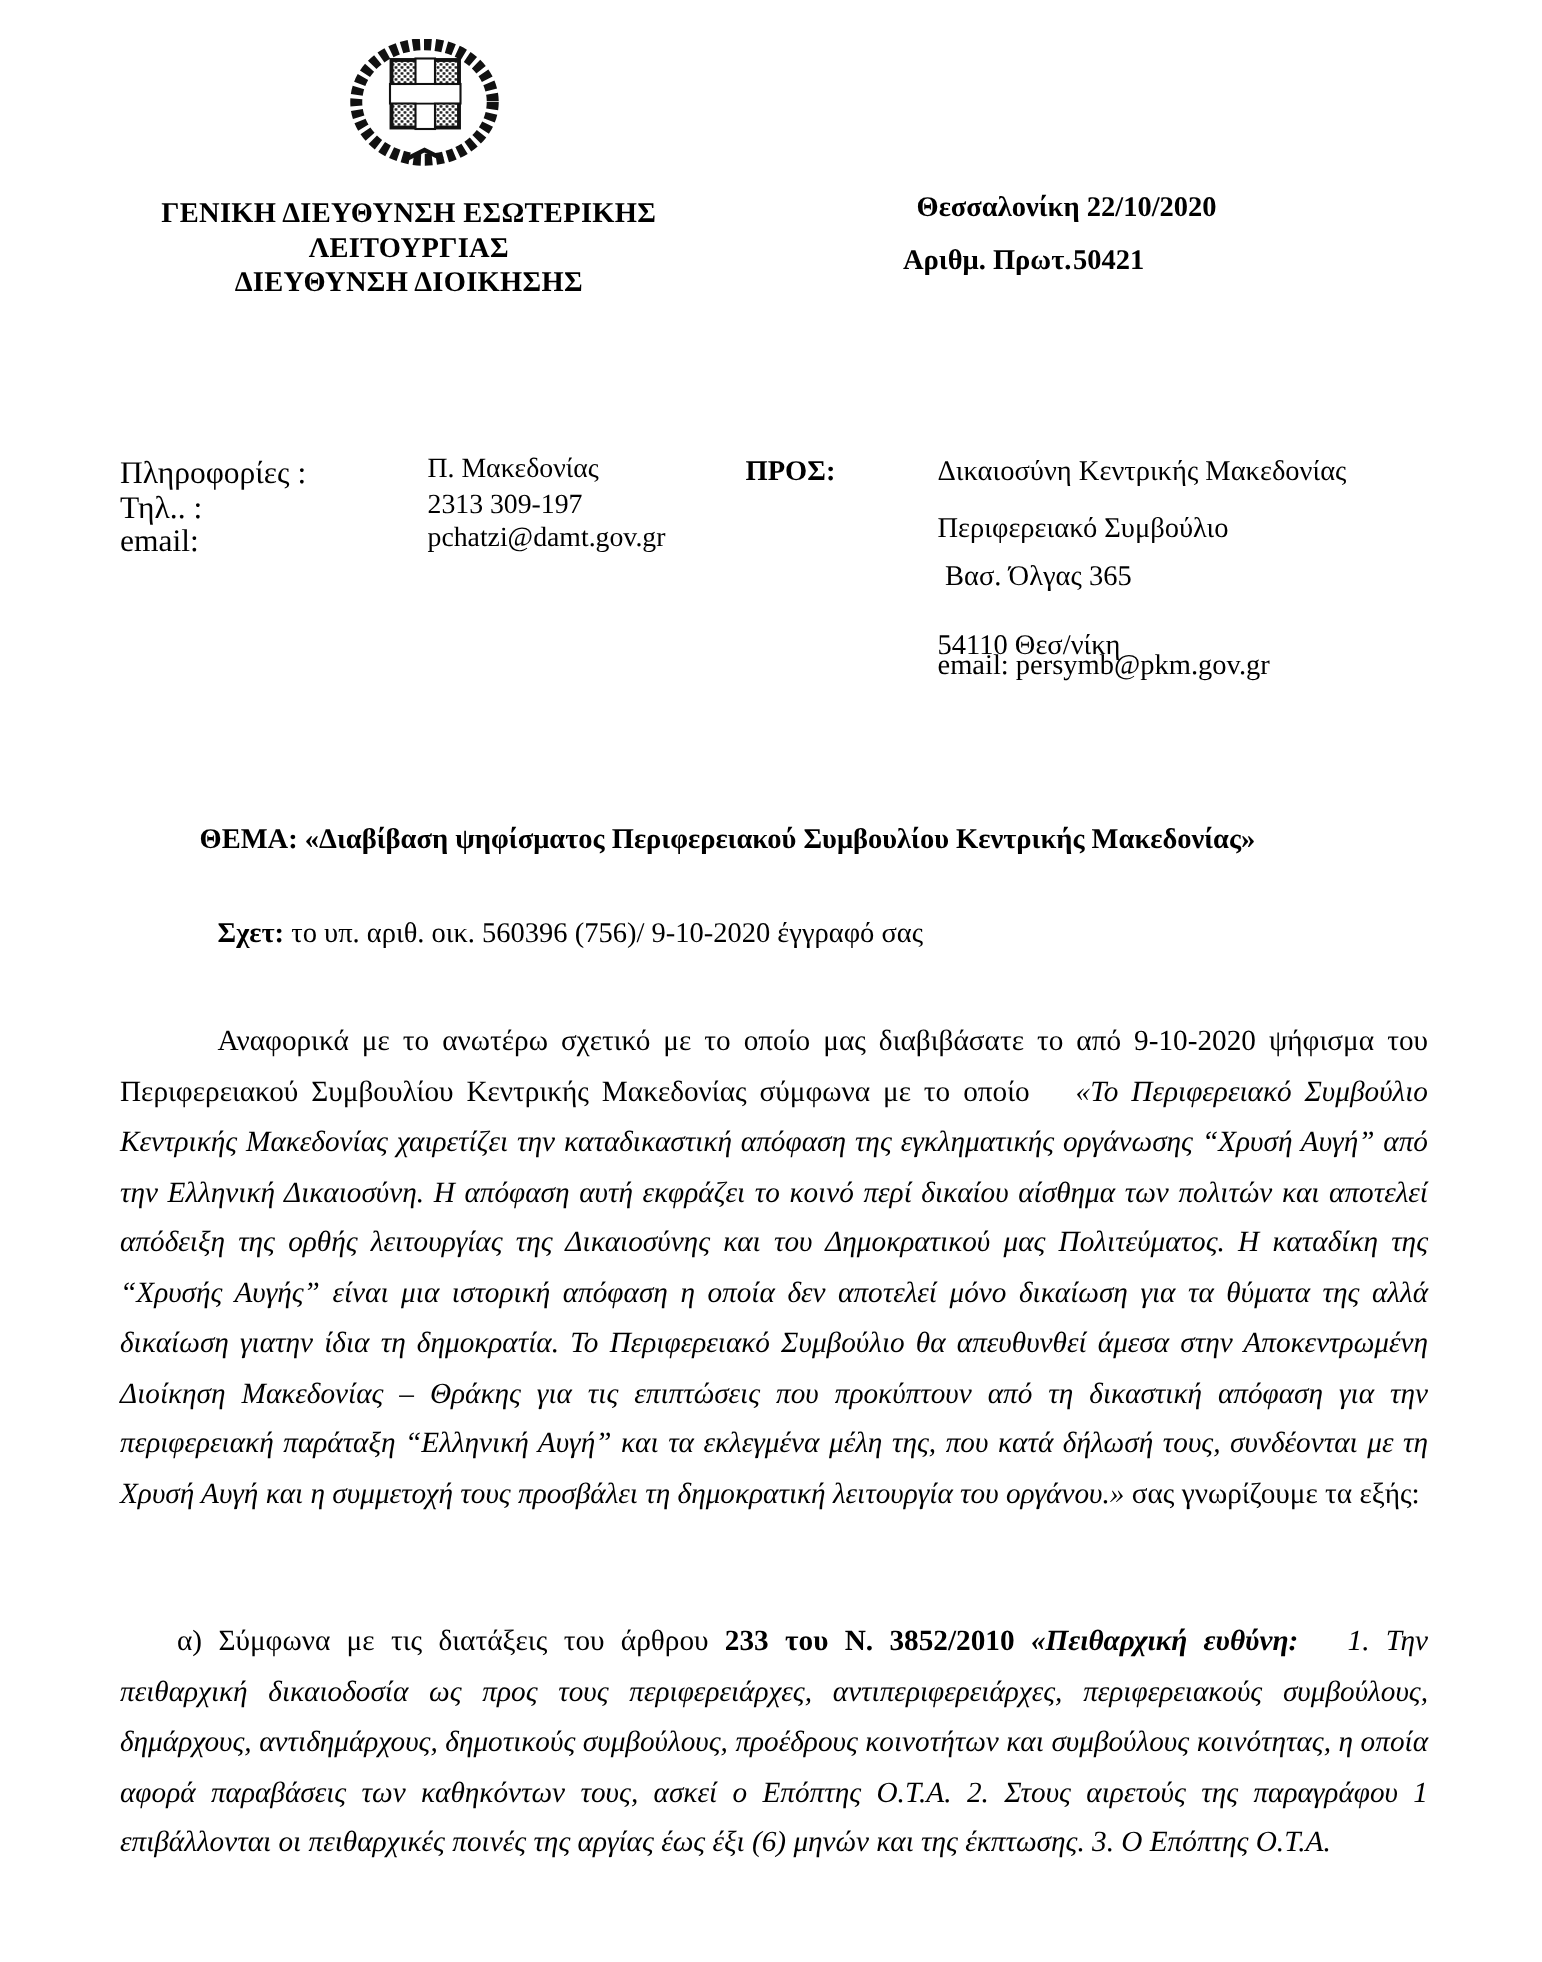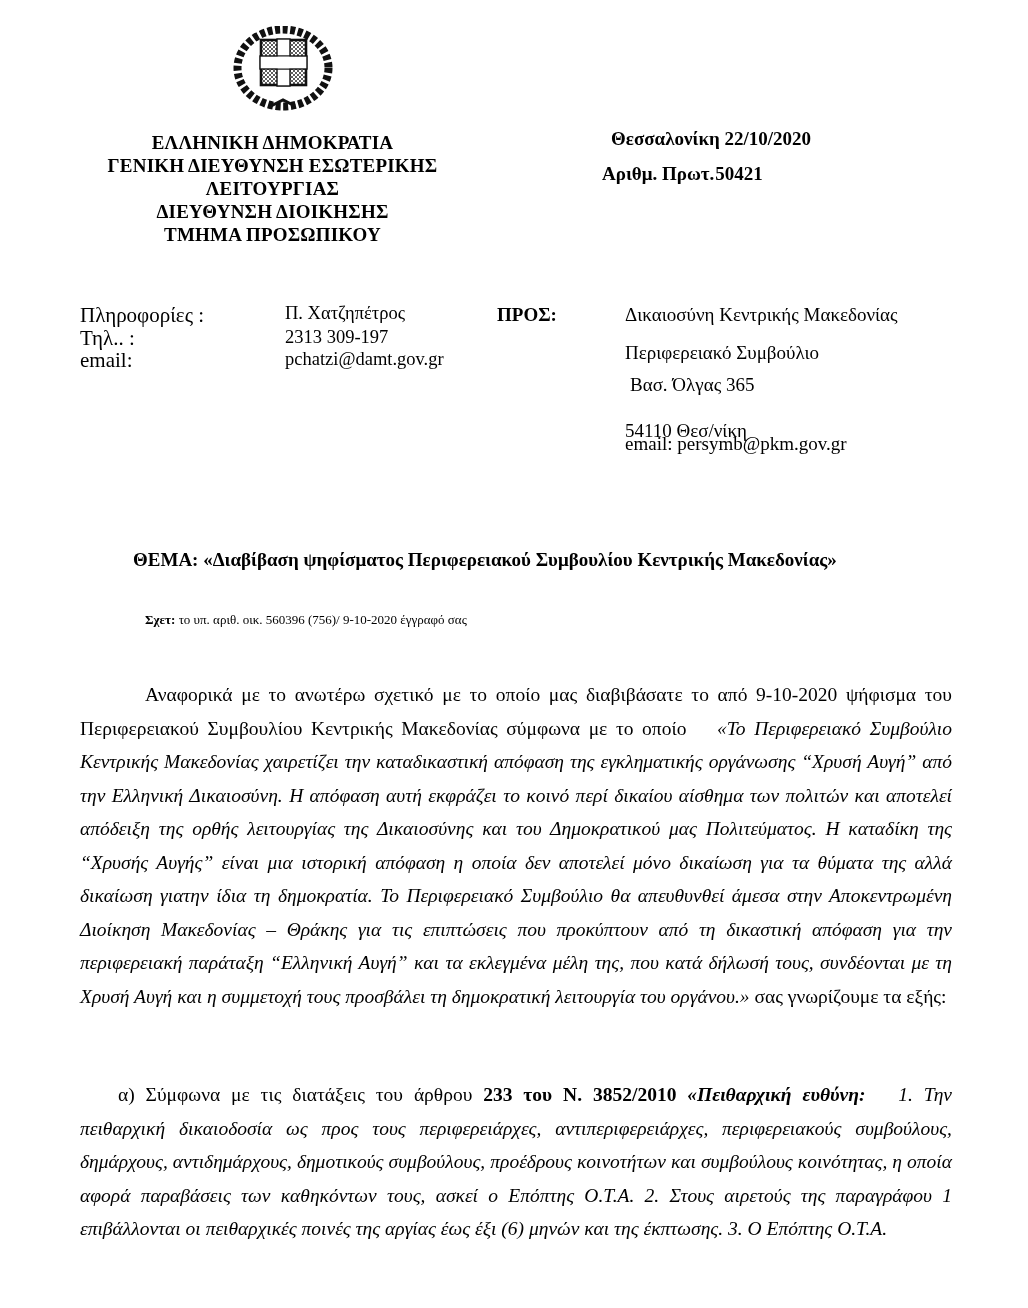--- a/index.html
+++ b/index.html
@@ -32,21 +32,21 @@
 
   .contact-label { left: 80px;  font-size: 21px; line-height: 23px; }
   .contact-value { left: 285px; font-size: 18.5px; line-height: 23px; }
 
   .pros-label { left: 497px; top: 304px; font-weight: bold; font-size: 19px; }
 
   .recipient-line { left: 625px; font-size: 19px; }
 
   .subject-line { left: 133px; top: 549px; font-weight: bold; font-size: 19px; width: 860px; }
 
-  .reference-line { left: 145px; top: 612px; font-size: 13px; }
+  .reference-line { left: 145px; top: 612px; font-size: 19px; }
   .reference-line .ref-label { font-weight: bold; }
 
   .body-par {
     left: 80px; width: 872px;
     font-size: 19.5px;
     line-height: 33.5px;
     text-align: justify;
   }
   .p1 { top: 678px; text-indent: 65px; }
   .p2 { top: 1078px; text-indent: 38px; }
@@ -71,38 +71,36 @@
       <ellipse cx="50" cy="42" rx="45.5" ry="38.5" fill="none" stroke="#111" stroke-width="8" stroke-dasharray="5 2.6"></ellipse>
       <path d="M 38 80 L 50 74 L 62 80" fill="none" stroke="#111" stroke-width="3"></path>
       <rect x="28" y="14" width="45" height="45" fill="url(#hatch)" stroke="#111" stroke-width="2.6"></rect>
       <rect x="44" y="13" width="13" height="47" fill="#ffffff" stroke="#111" stroke-width="1.4"></rect>
       <rect x="27" y="30" width="47" height="13" fill="#ffffff" stroke="#111" stroke-width="1.4"></rect>
       <rect x="44.7" y="30.7" width="11.6" height="11.6" fill="#ffffff" stroke="none"></rect>
     </svg>
   </div>
 
   <div class="abs org-block">
-    <div>ΕΛΛΗΝΙΚΗ ΔΗΜΟΚΡΑΤΙΑ</div>
     <div>ΓΕΝΙΚΗ ΔΙΕΥΘΥΝΣΗ ΕΣΩΤΕΡΙΚΗΣ</div>
     <div>ΛΕΙΤΟΥΡΓΙΑΣ</div>
     <div>ΔΙΕΥΘΥΝΣΗ ΔΙΟΙΚΗΣΗΣ</div>
-    <div>ΤΜΗΜΑ ΠΡΟΣΩΠΙΚΟΥ</div>
   </div>
 
   <div class="abs date-block">
     <div class="city-date">Θεσσαλονίκη 22/10/2020</div>
     <div class="proto-line">
       <span>Αριθμ. Πρωτ.</span><span class="proto-num">50421</span>
     </div>
   </div>
 
   <div class="abs contact-label" style="top:304px">Πληροφορίες :</div>
   <div class="abs contact-label" style="top:327px">Τηλ.. :</div>
   <div class="abs contact-label" style="top:349px">email:</div>
-  <div class="abs contact-value" style="top:302px">Π. Χατζηπέτρος</div>
+  <div class="abs contact-value" style="top:302px">Π. Μακεδονίας</div>
   <div class="abs contact-value" style="top:326px">2313 309-197</div>
   <div class="abs contact-value" style="top:348px">pchatzi@damt.gov.gr</div>
 
   <div class="abs pros-label">ΠΡΟΣ:</div>
   <div class="abs recipient-line" style="top:304px">Δικαιοσύνη Κεντρικής Μακεδονίας</div>
   <div class="abs recipient-line" style="top:342px">Περιφερειακό Συμβούλιο</div>
   <div class="abs recipient-line" style="top:374px; left:630px">Βασ. Όλγας 365</div>
   <div class="abs recipient-line" style="top:420px">54110 Θεσ/νίκη</div>
   <div class="abs recipient-line" style="top:433px">email: persymb@pkm.gov.gr</div>
 

